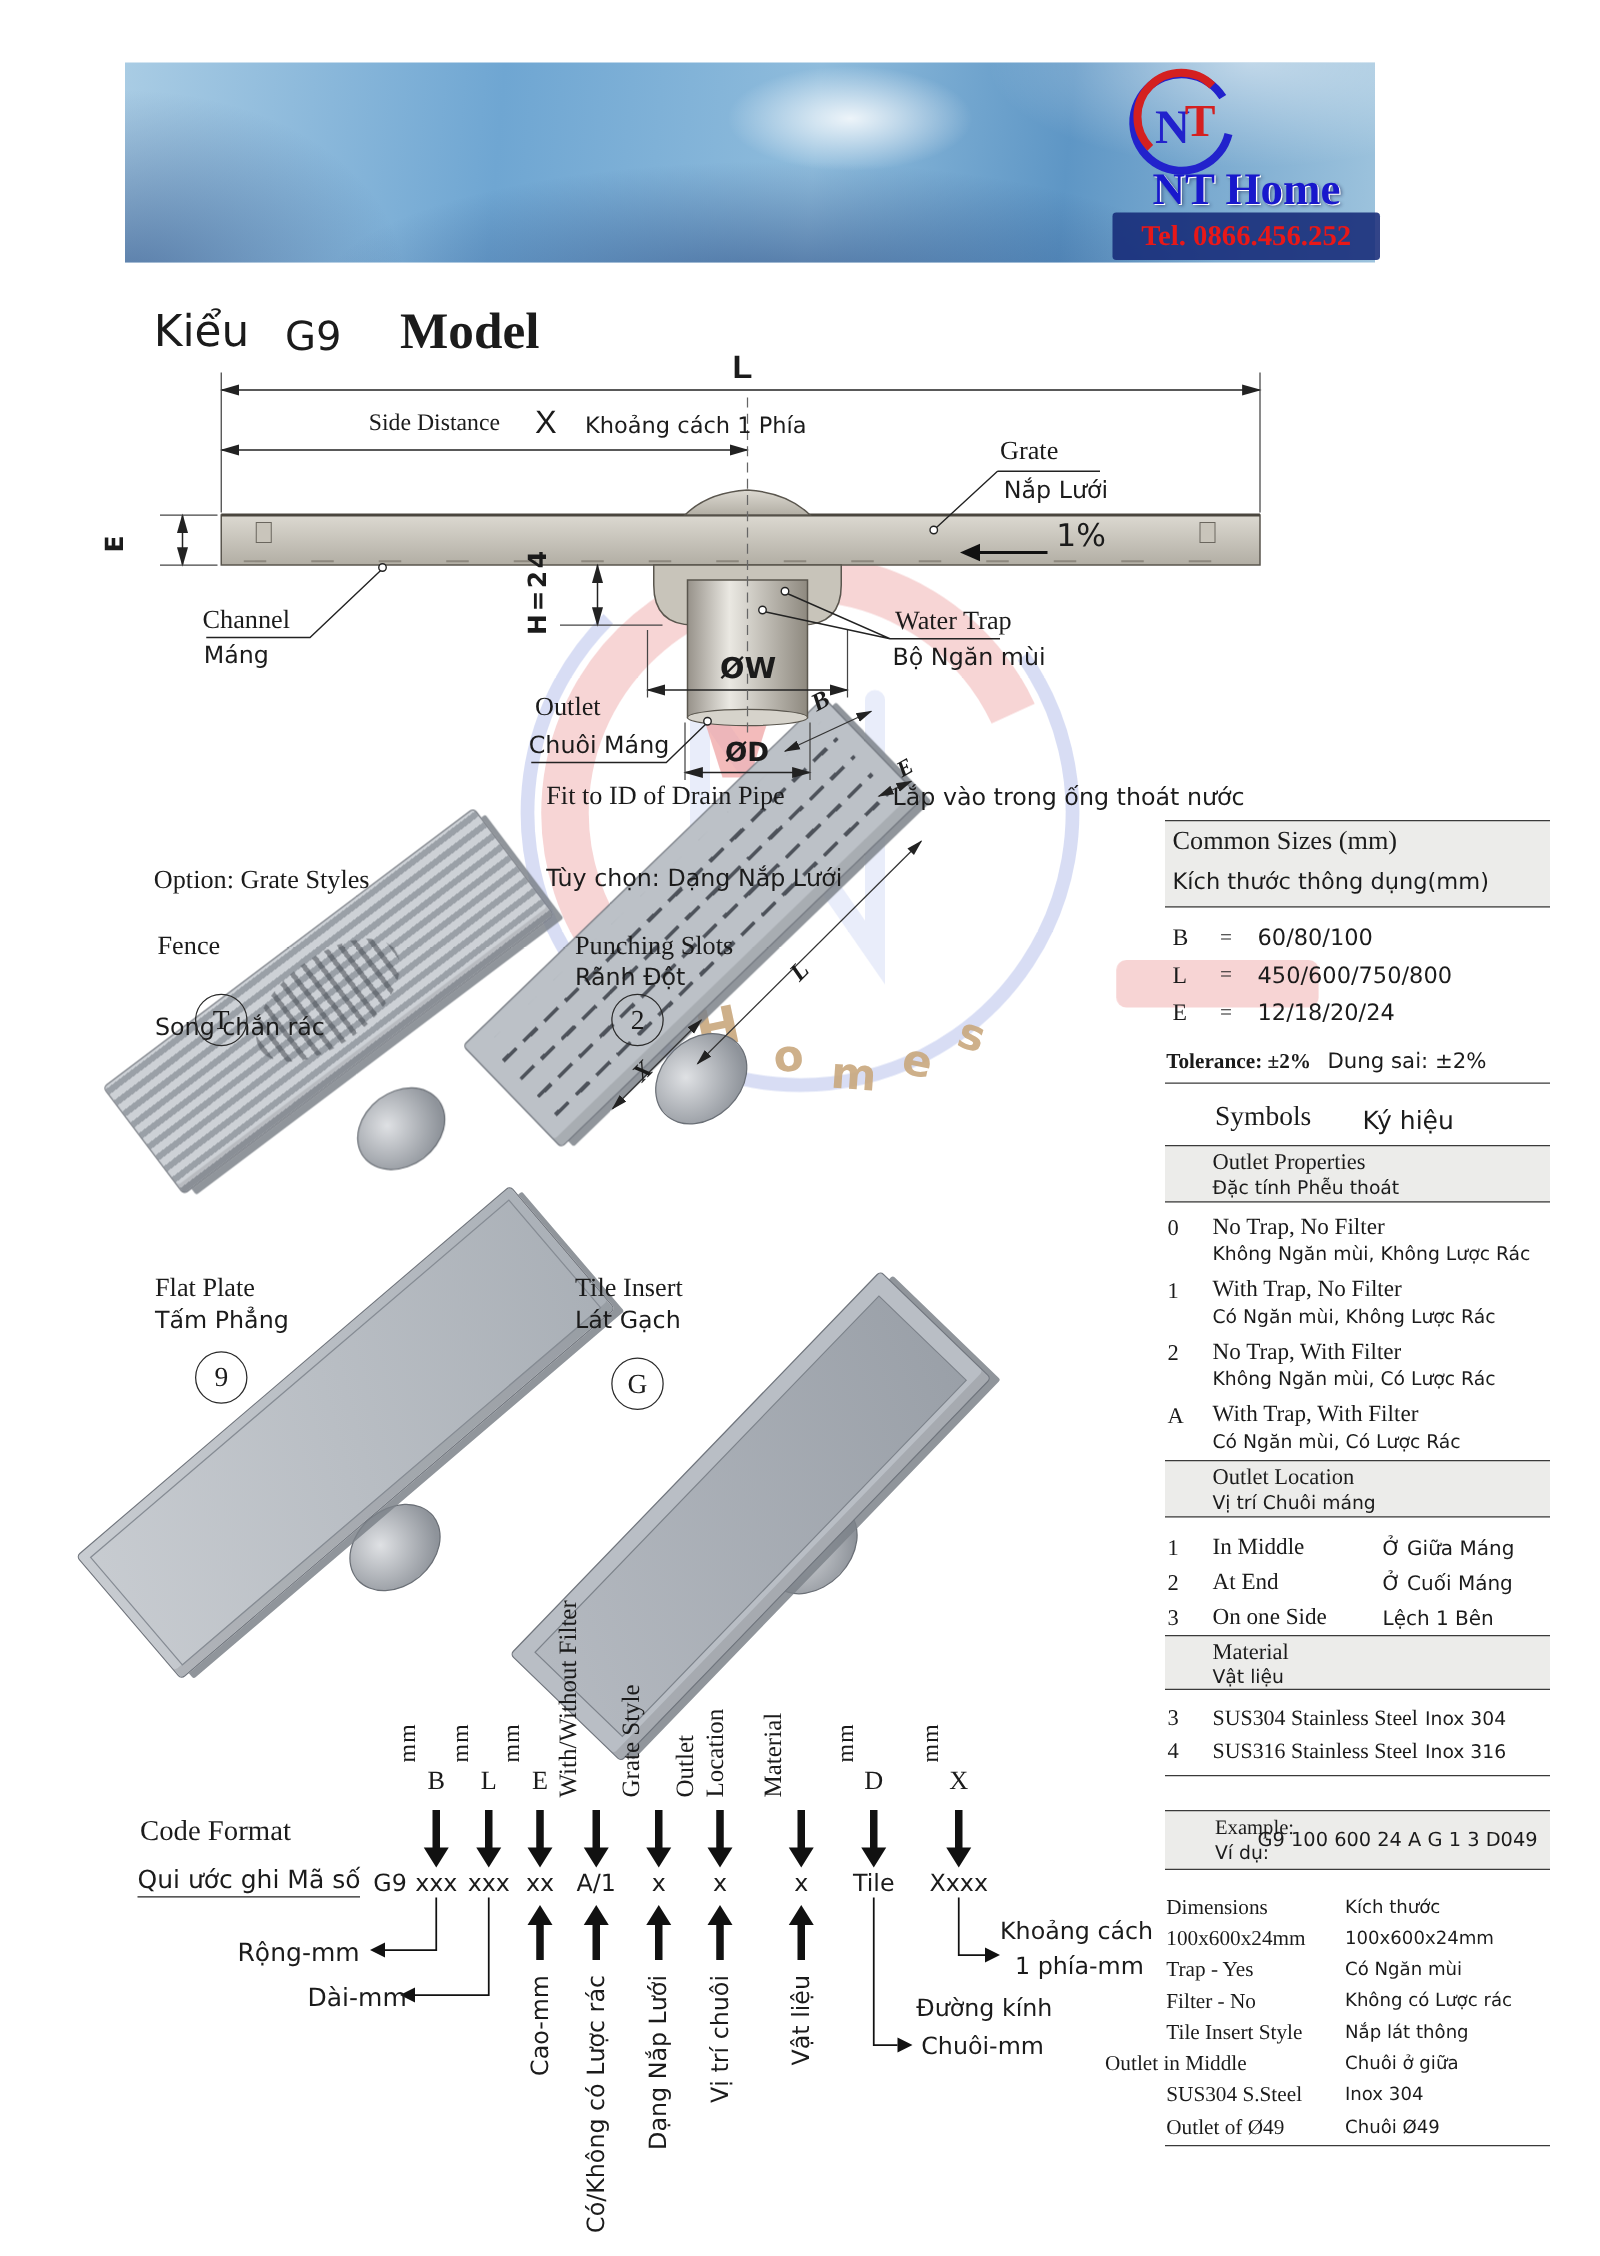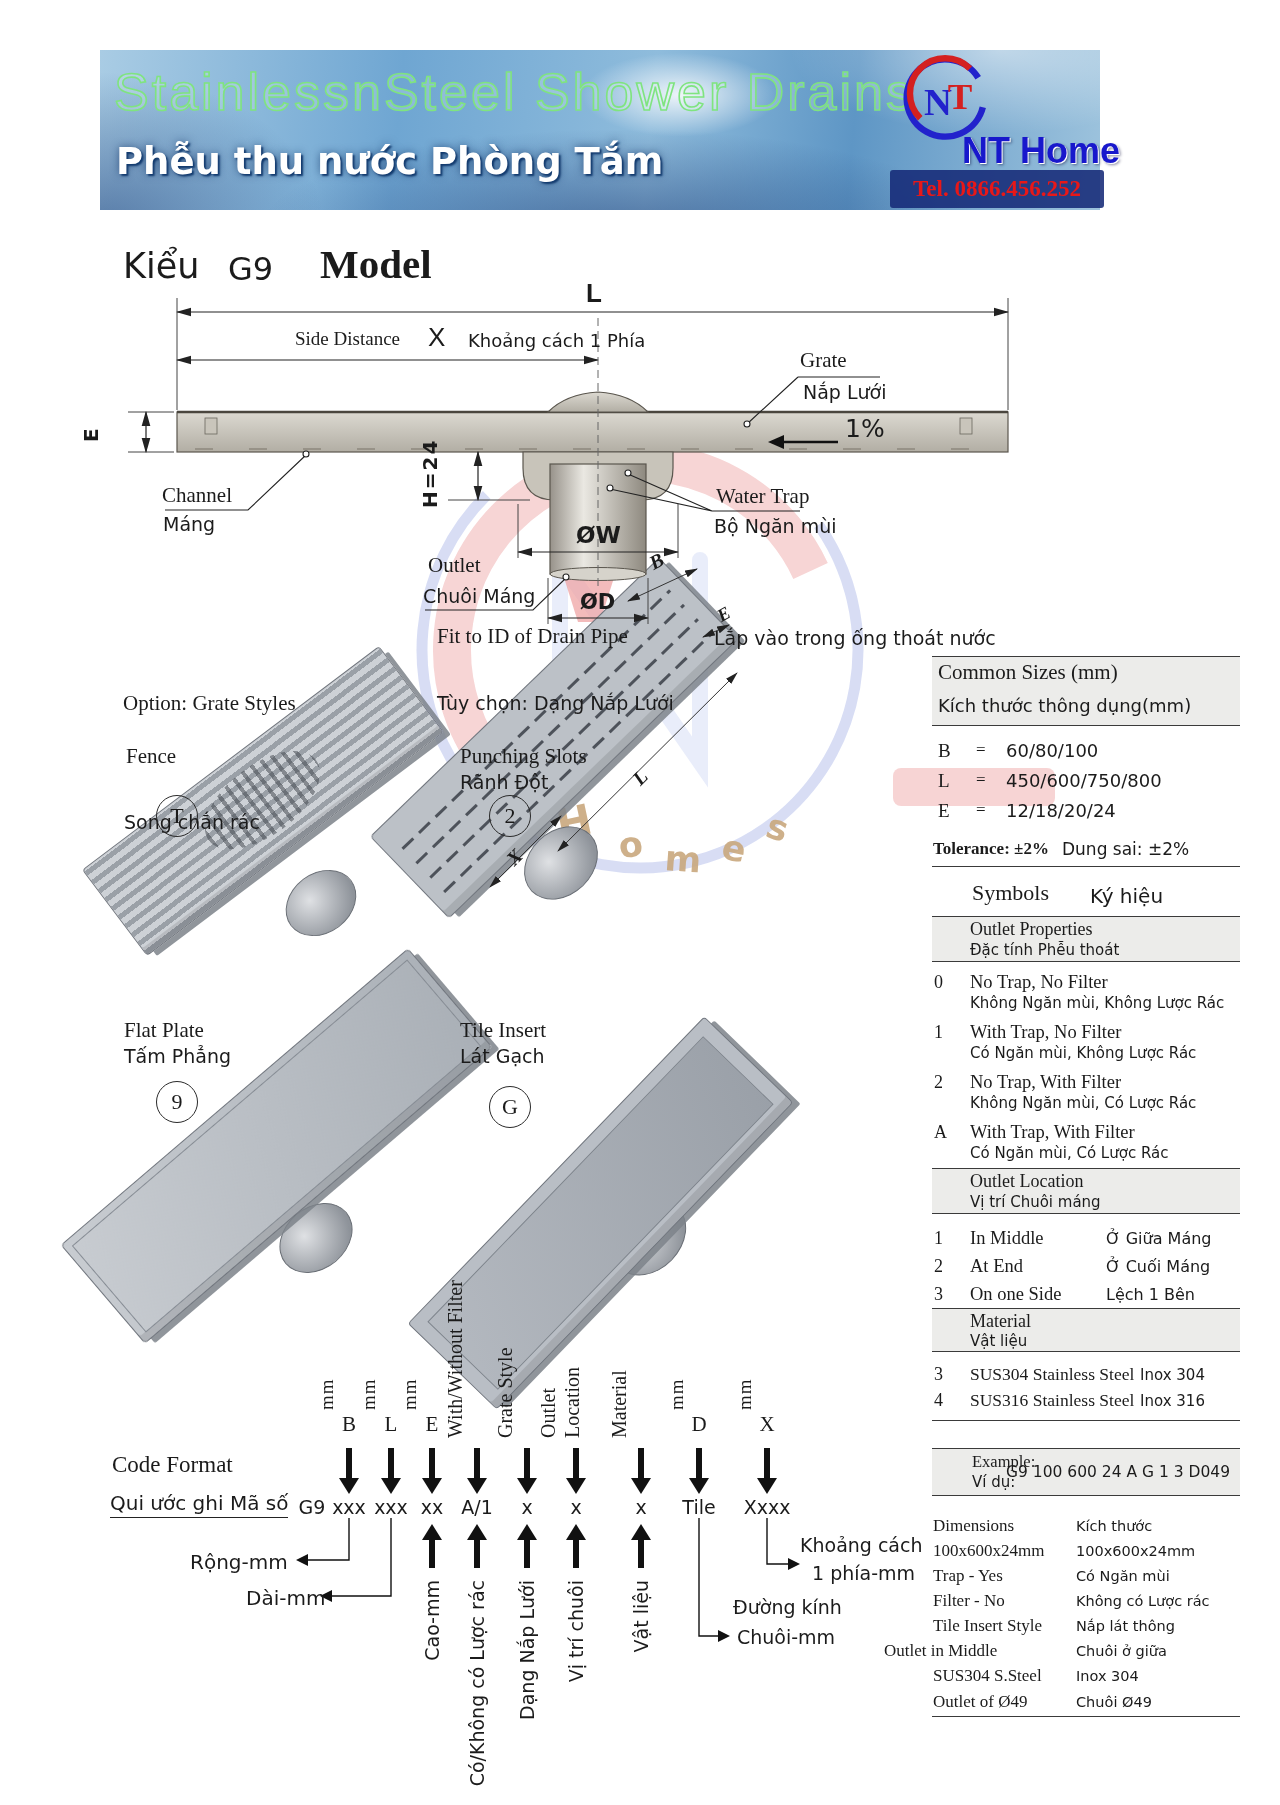--- a/index.html
+++ b/index.html
@@ -26,22 +26,22 @@
        radial-gradient(520px 150px at 52% 115%, rgba(18,48,108,.55), transparent 70%),
        radial-gradient(320px 220px at 0% 110%, rgba(22,58,118,.55), transparent 70%),
        radial-gradient(300px 120px at 90% 0%, rgba(255,255,255,.5), transparent 70%),
        linear-gradient(95deg,#a9cce4,#6fa6d2 30%,#8fbcdc 55%,#5e96c5 75%,#9dc3dd 100%);}
   .banner-title{position:absolute;left:14px;top:12px;font-family:"Liberation Sans",sans-serif;
      font-size:52px;letter-spacing:3px;color:rgba(240,255,240,.22);
      -webkit-text-stroke:1.6px #7fe47f;white-space:nowrap;}
   .banner-sub{position:absolute;left:16px;top:90px;font-size:37px;font-weight:bold;color:#ffffff;
      text-shadow:2px 2px 2px #123a6e, 0 0 8px rgba(15,45,95,.6);white-space:nowrap;}
   .brand{position:absolute;left:822px;top:80px;font-size:36px;font-weight:bold;color:#1818cc;
-     font-family:Liberation Sans, sans-serif;
-     text-shadow:1px 1px 0 #ffffff,2px 2px 3px rgba(0,0,50,.45);white-space:nowrap;margin-left:40px;}
+     font-family:Liberation Serif, serif;
+     text-shadow:1px 1px 0 #ffffff,2px 2px 3px rgba(0,0,50,.45);white-space:nowrap;}
   .telband{position:absolute;left:790px;top:120px;width:214px;height:38px;
      background:rgba(22,42,120,.88);border-radius:3px;text-align:center;}
   .telband span{font-family:"Liberation Serif",serif;font-size:23px;font-weight:bold;
      color:#e81818;line-height:38px;}
   
   .bar{position:absolute;z-index:2;border:1px solid #71767e;border-radius:4px;
        box-shadow:6px 8px 0 -2px rgba(124,130,138,.85), inset 0 -8px 0 rgba(0,0,0,.10);}
   .outlet{position:absolute;z-index:1;border:1px solid #6a6f76;border-radius:50%;
        background:radial-gradient(circle at 40% 35%, #dfe1e4, #8e939a 75%);}
   .fence{background:repeating-linear-gradient(0deg,#9aa0a7 0 5px,#cdd1d6 5px 11px);}
@@ -203,22 +203,20 @@
     </g>
     <g fill="#111">
       <path d="M296 1560 L308 1554 V1566 Z"></path>
         <path d="M320 1596 L332 1590 V1602 Z"></path>
       <path d="M730 1636 L718 1630 V1642 Z"></path>
         <path d="M800 1564 L788 1558 V1570 Z"></path>
     </g>
   </svg>
 
   <div class="banner">
-    <div class="banner-title">StainlessnSteel Shower Drains</div>
-    <div class="banner-sub">Phễu thu nước Phòng Tắm</div>
     <svg style="position:absolute;left:800px;top:2px;" width="92" height="92" viewBox="0 0 100 100">
       <path d="M85,28 A42,42 0 1 0 90,60" fill="none" stroke="#2222cc" stroke-width="7"></path>
       <path d="M22,72 A38,38 0 0 1 76,18" fill="none" stroke="#d42020" stroke-width="7"></path>
       <text x="26" y="68" font-size="42" font-weight="bold" fill="#2222cc" font-family="Liberation Serif, serif">N</text>
       <text x="52" y="62" font-size="40" font-weight="bold" fill="#d42020" font-family="Liberation Serif, serif">T</text>
     </svg>
     <div class="brand">NT Home</div>
     <div class="telband">
       <span>Tel. 0866.456.252</span>
     </div>

